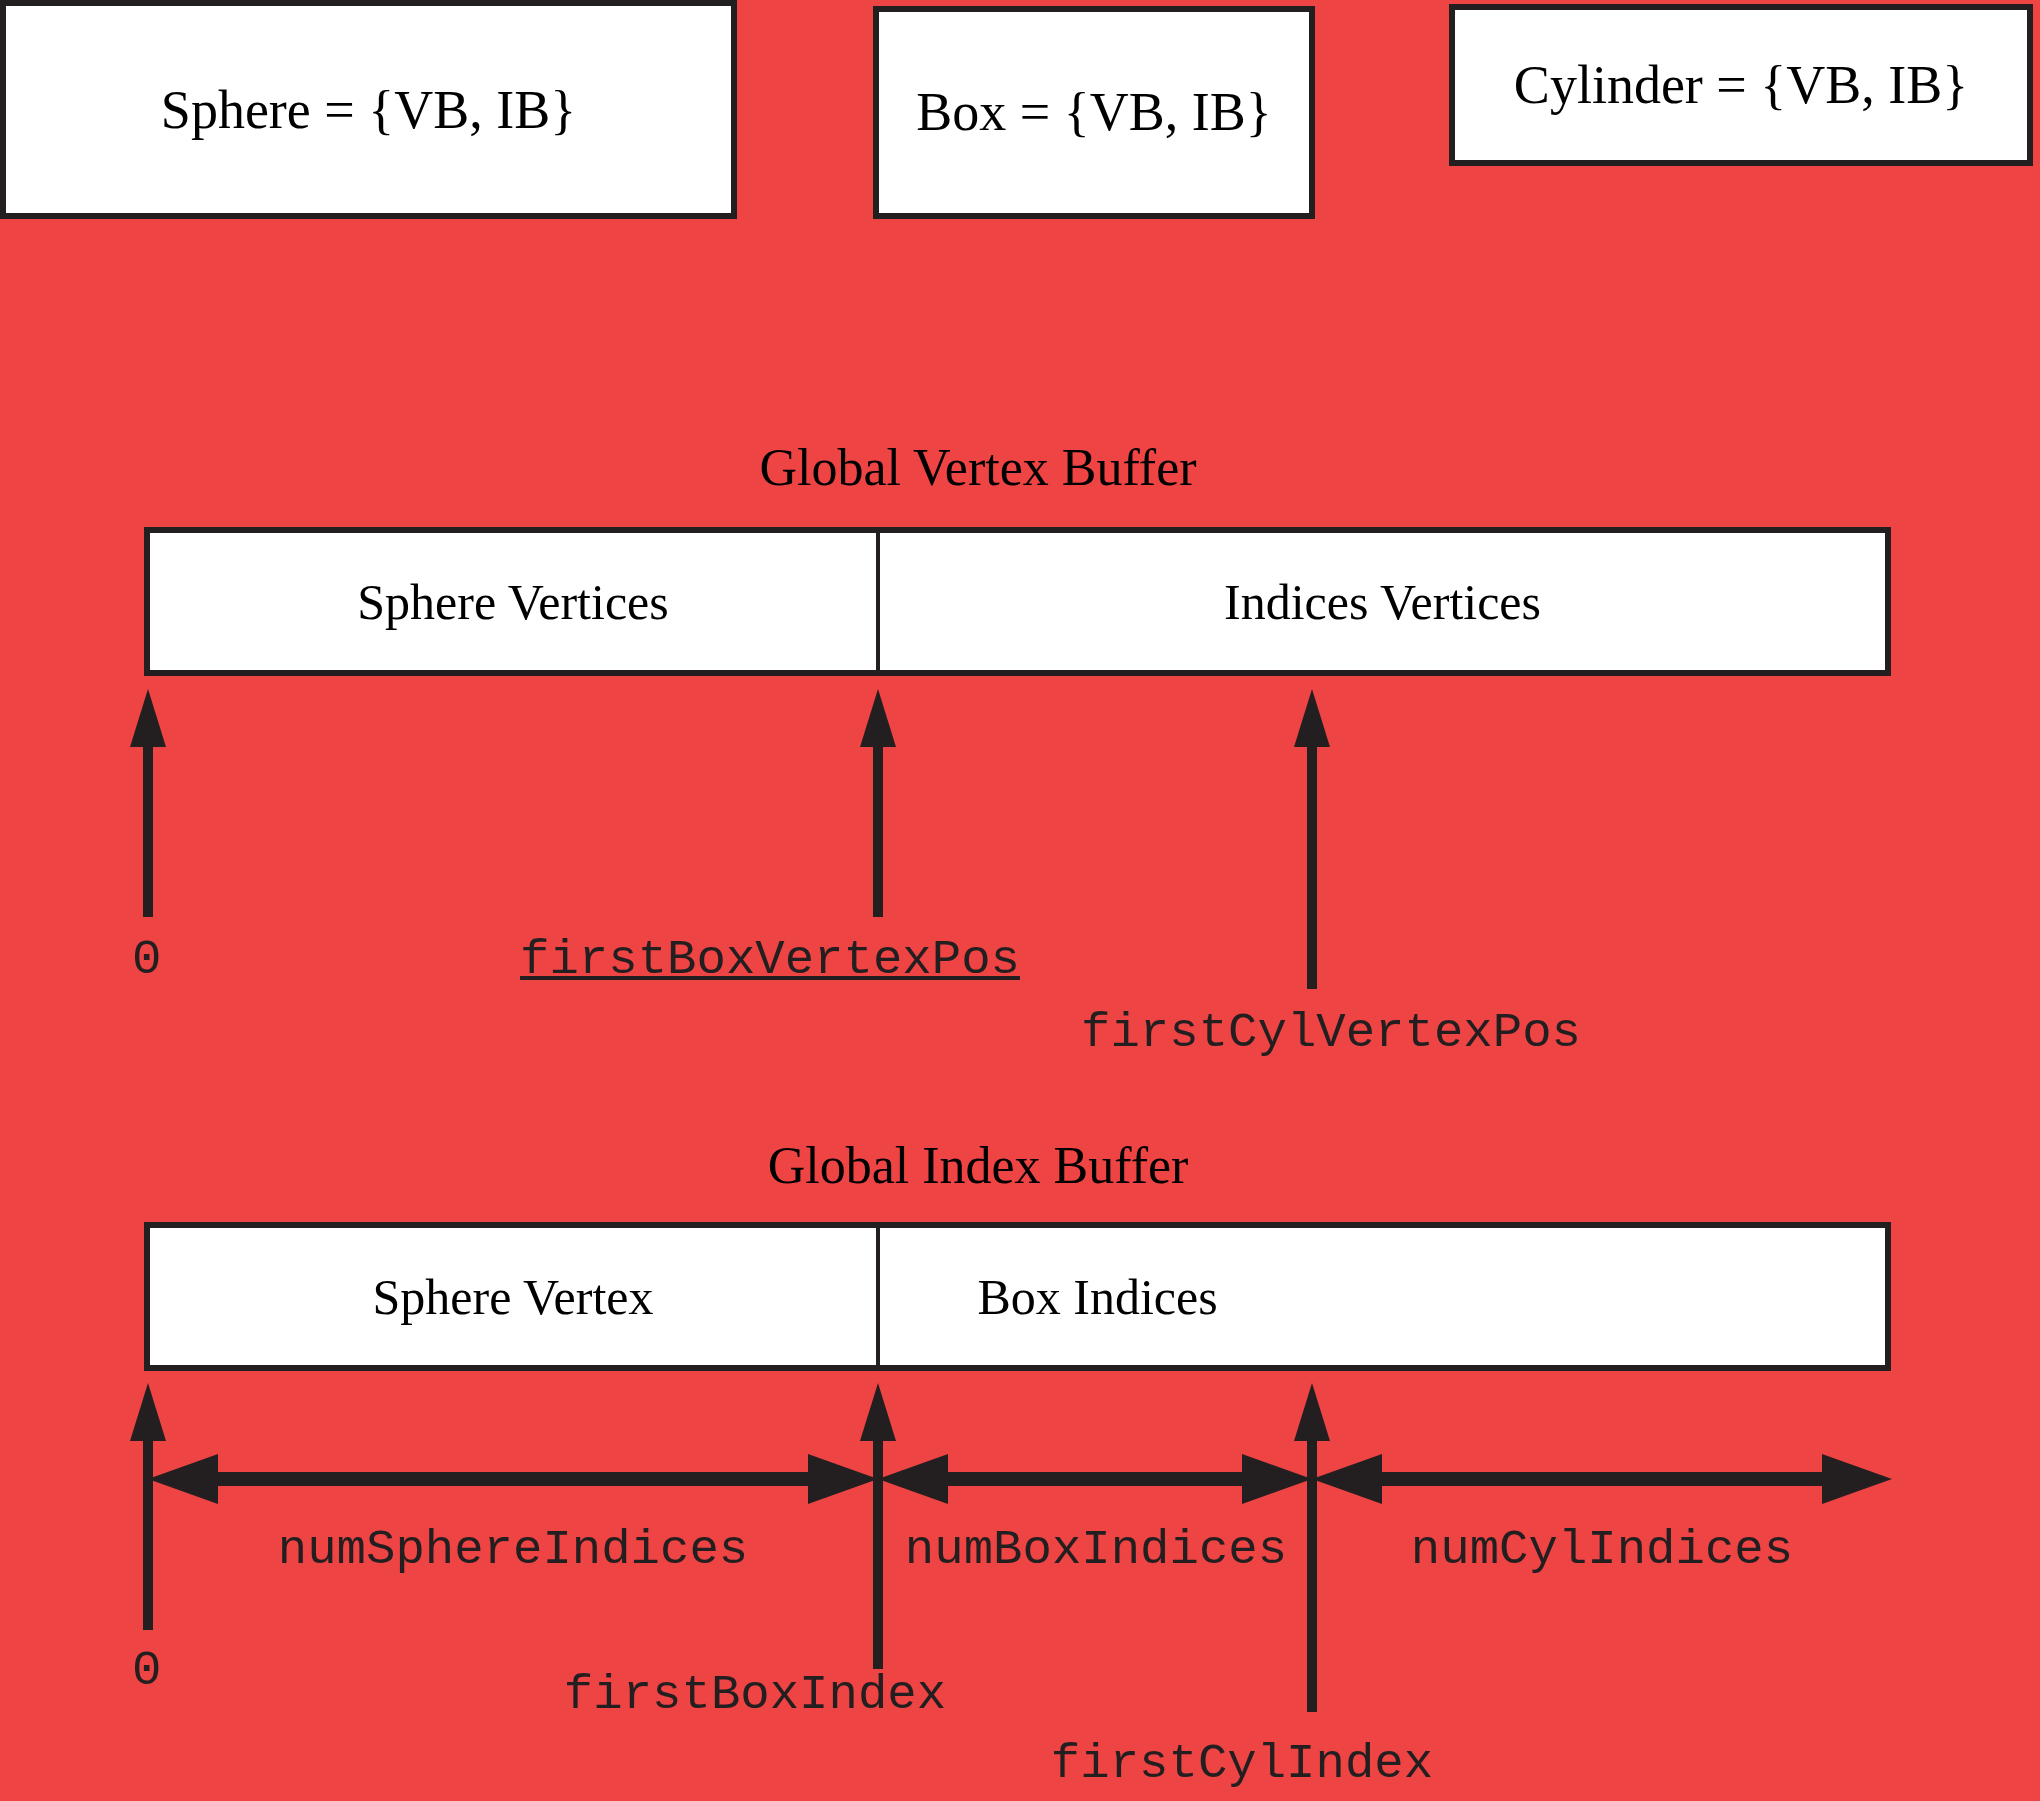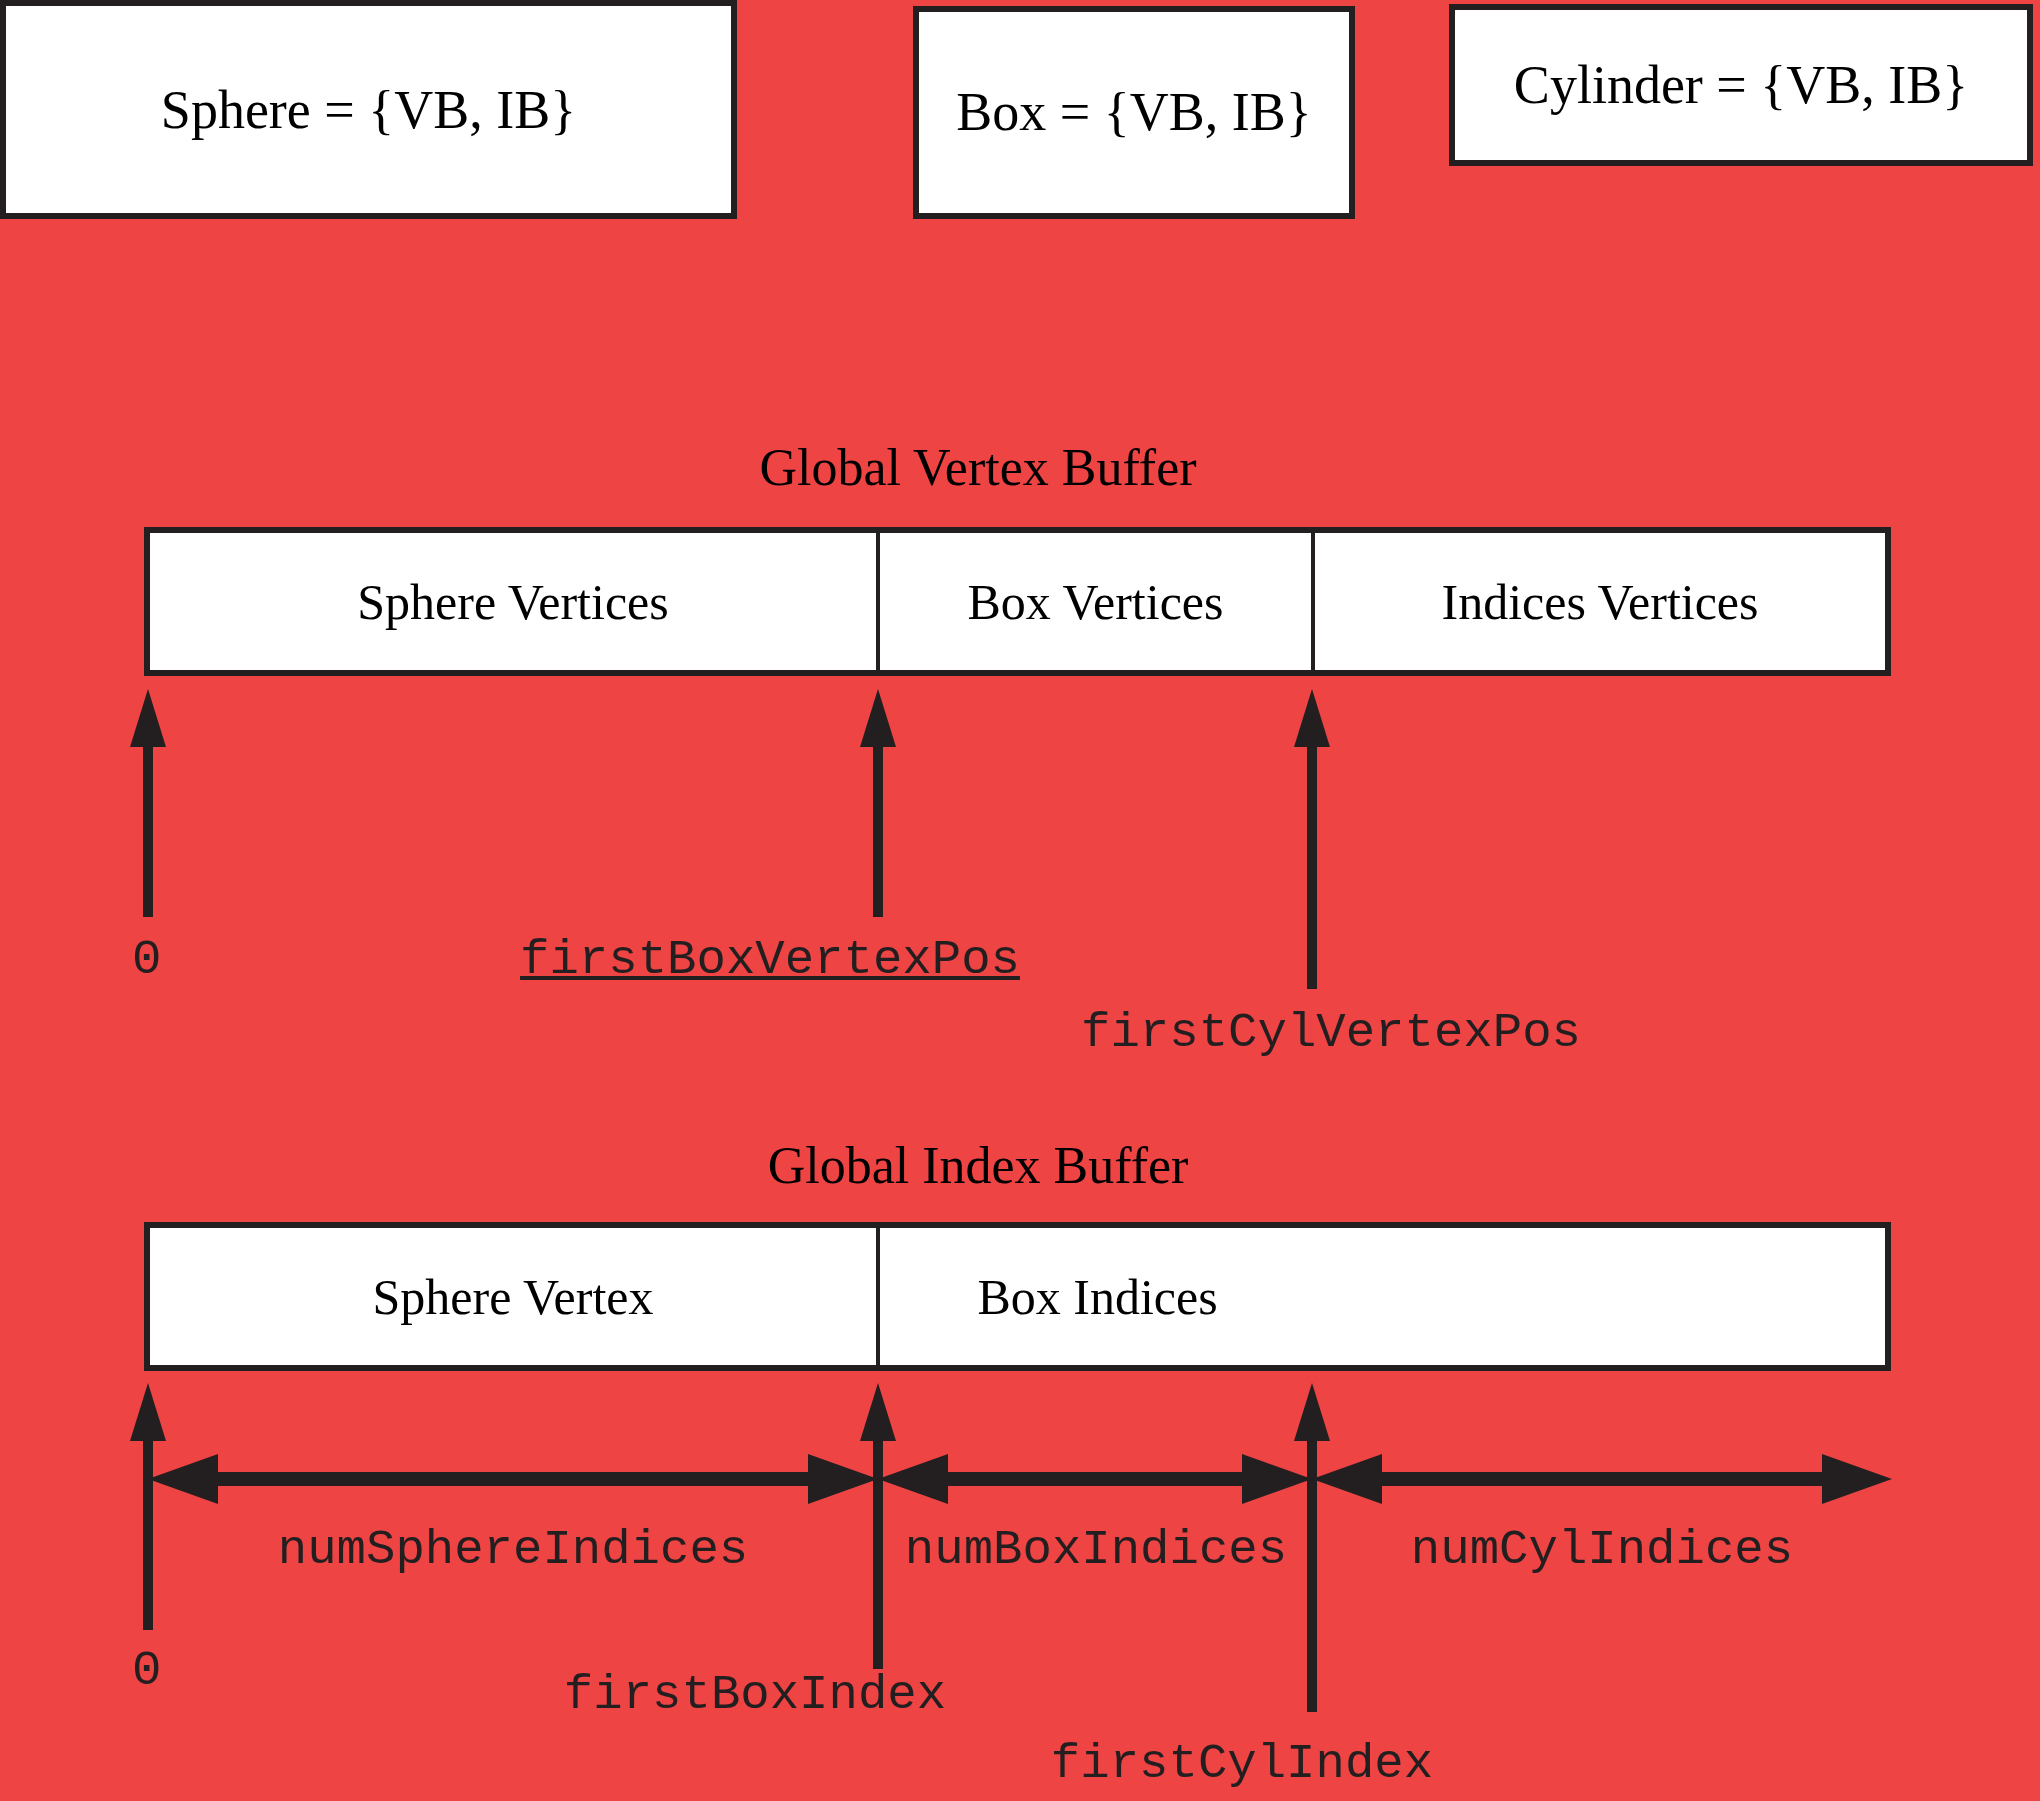--- a/index.html
+++ b/index.html
@@ -140,36 +140,33 @@
 </style>
 </head>
 <body>
 
 <div id="page">
 
   <div class="mesh-box" style="left:0px; top:0px; width:737px; height:219px;">
     <span class="mesh-label">Sphere = {VB, IB}</span>
   </div>
 
-  <div class="mesh-box" style="left:873px; top:5.8px; width:442px; height:213px;margin-left:40px;">
+  <div class="mesh-box" style="left:873px; top:5.8px; width:442px; height:213px;">
     <span class="mesh-label">Box = {VB, IB}</span>
   </div>
 
   <div class="mesh-box" style="left:1449px; top:3.9px; width:584px; height:162px;">
     <span class="mesh-label">Cylinder = {VB, IB}</span>
   </div>
 
   <div class="buffer-title" style="left:687px; top:442px; width:582px;">Global Vertex Buffer</div>
 
   <div class="buffer-strip" style="left:144px; top:527px; width:1747px; height:149px;">
     <div class="buffer-seg" style="width:730px;">
       <span class="seg-label">Sphere Vertices</span>
-    </div>
-    <div class="buffer-seg" style="width:435px;">
-      <span class="seg-label">Box Vertices</span>
     </div>
     <div class="buffer-seg" style="flex:1 1 auto;">
       <span class="seg-label">Indices Vertices</span>
     </div>
   </div>
 
   <div class="up-arrow" style="left:148px; top:689px; height:228px;">
     <div class="head"></div>
     <div class="shaft" style="top:50px; height:178px;"></div>
   </div>

